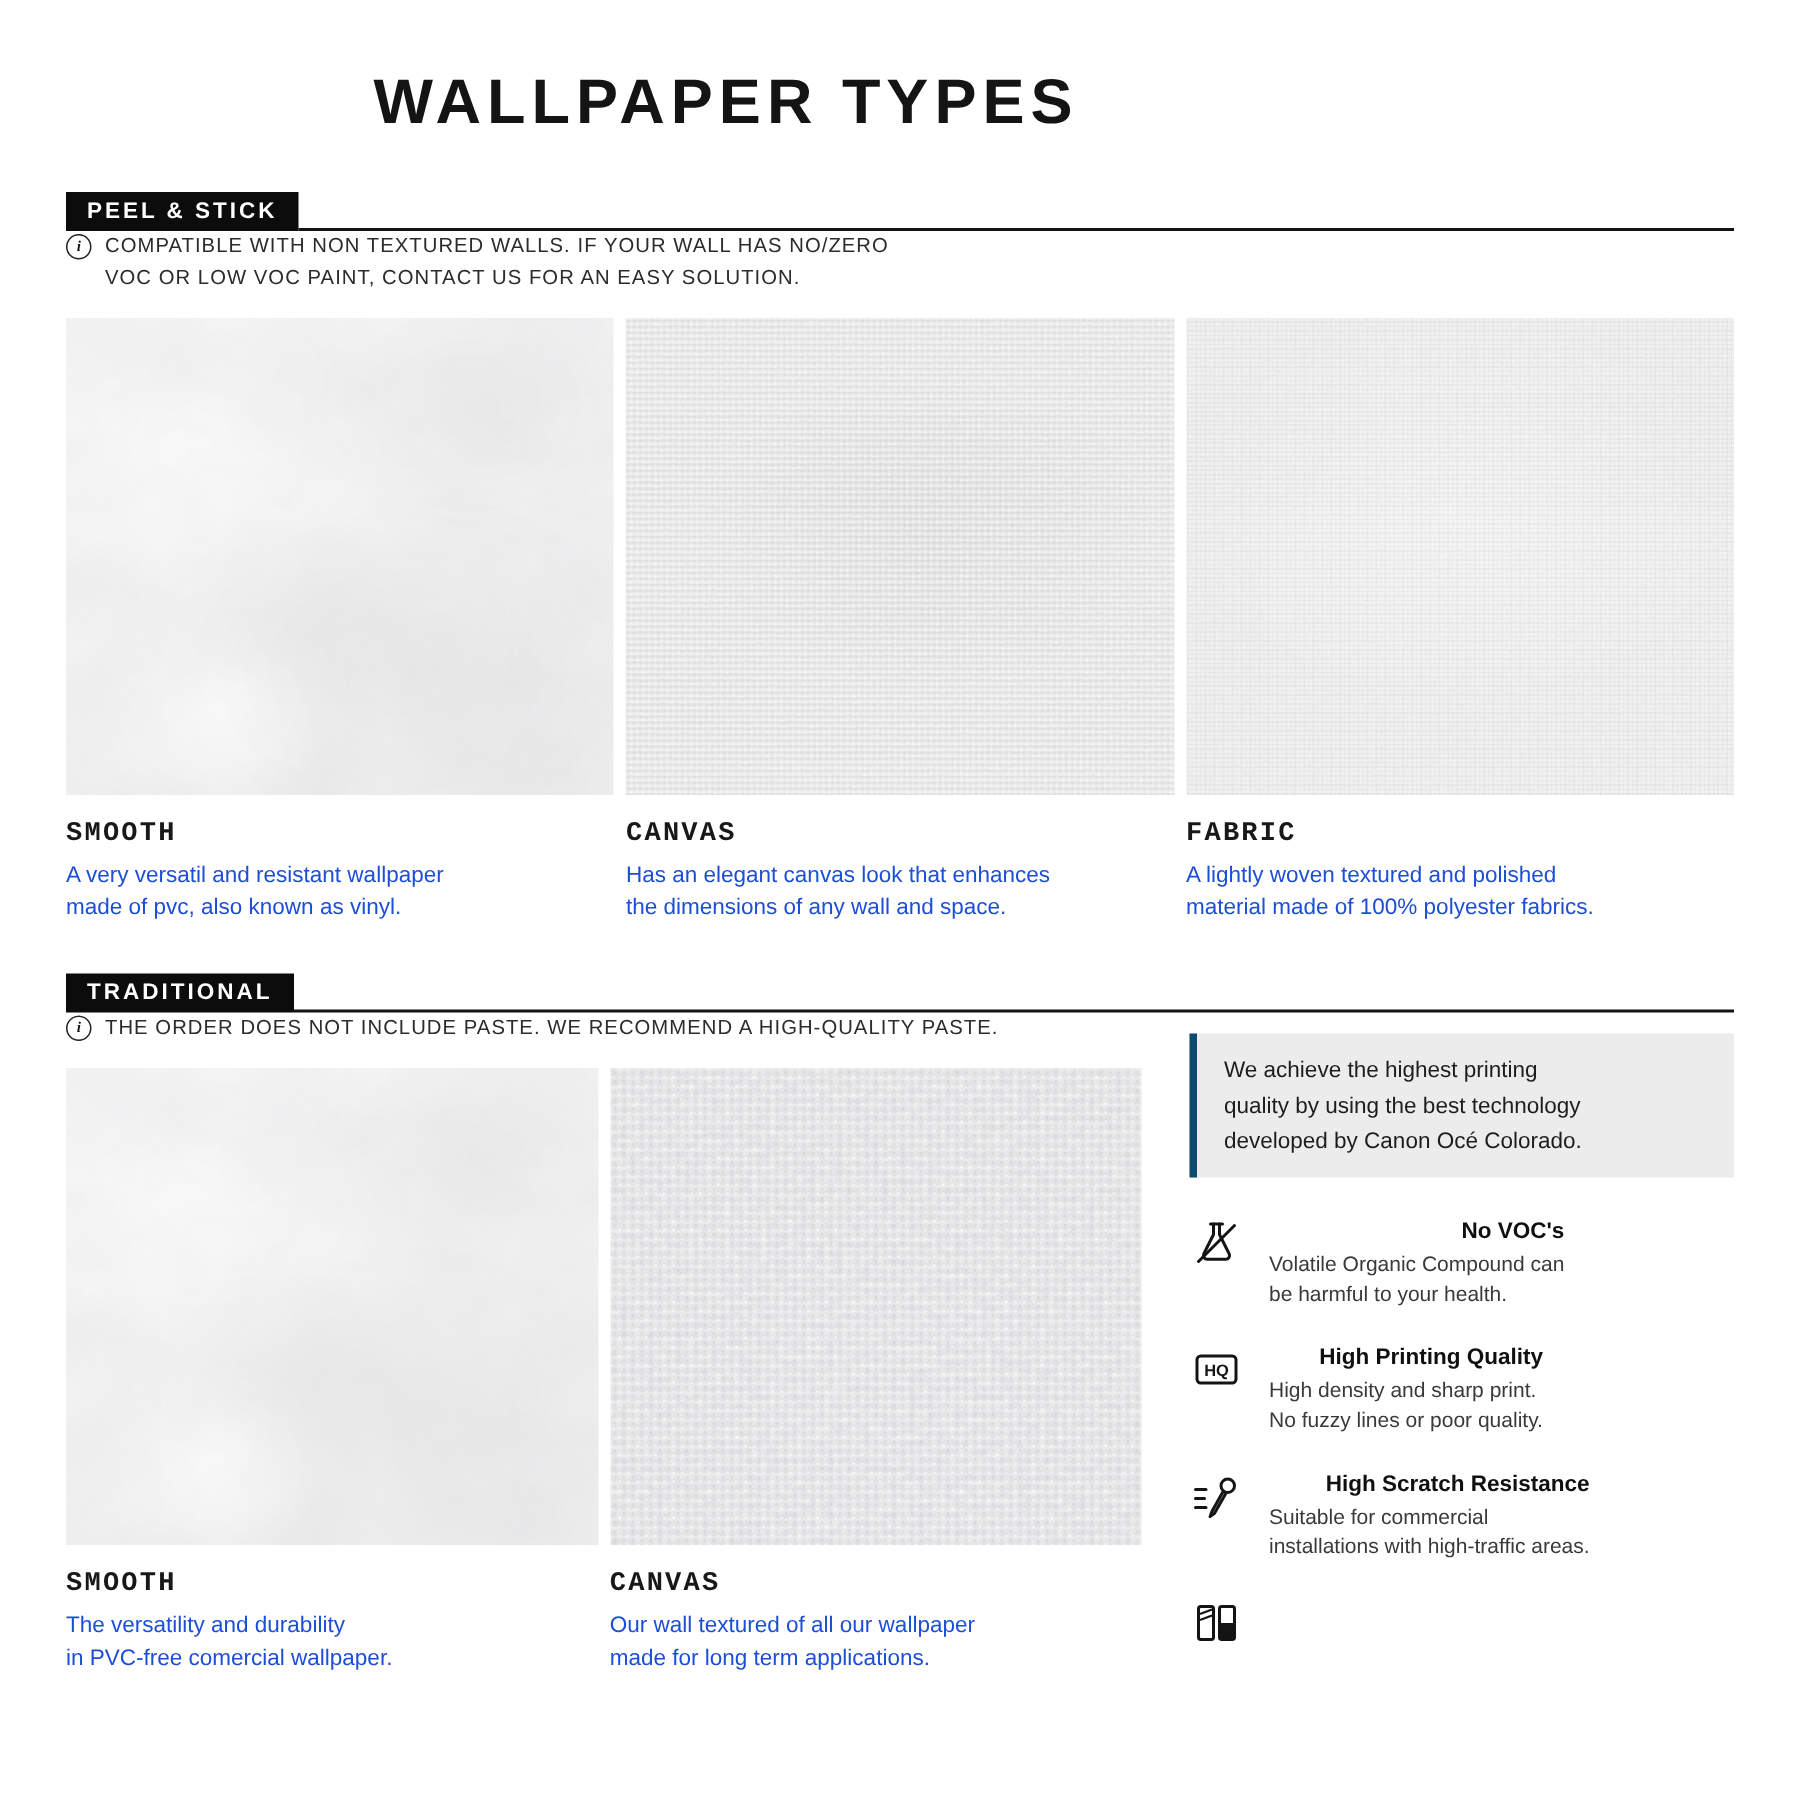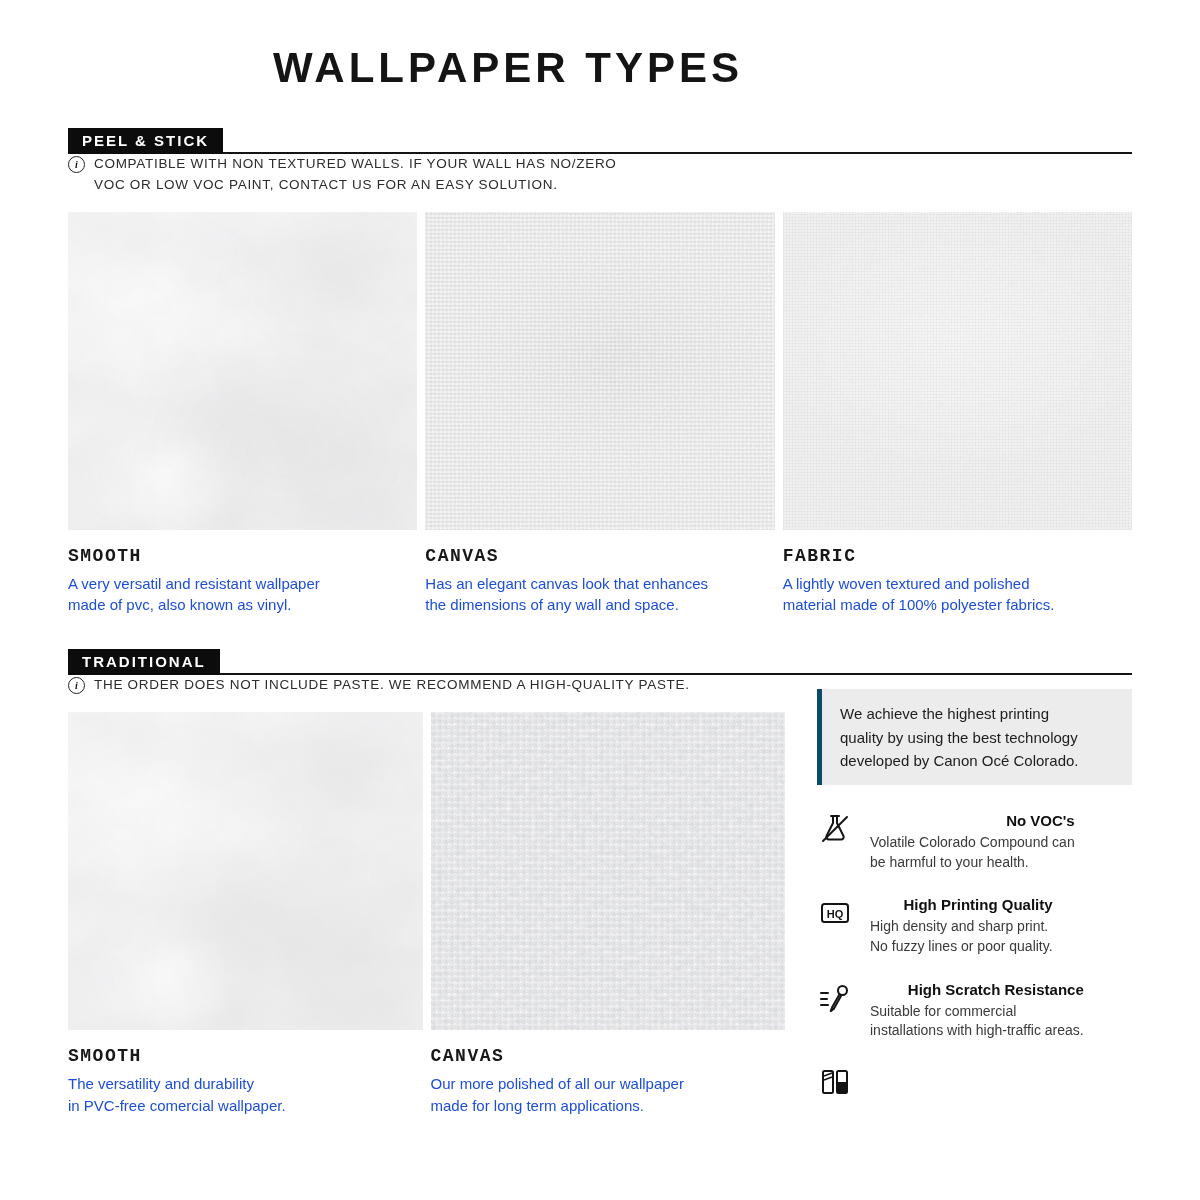--- a/index.html
+++ b/index.html
@@ -1,18 +1,18 @@
 <!DOCTYPE html>
 <html><head>
 <meta charset="utf-8">
 <style>
   html,body{margin:0;padding:0;background:#ffffff;}
   .page{position:relative;width:1200px;height:1200px;background:#fff;
         font-family:"Liberation Sans",sans-serif;color:#141414;
-        padding:0 68px;box-sizing:border-box;overflow:hidden;border-radius:27px;}
+        padding:0 44px;box-sizing:border-box;overflow:hidden;border-radius:27px;}
 
   
   .masthead{padding-top:44px;width:880px;}
   .masthead h1{margin:0;text-align:center;font-size:42px;font-weight:700;
                letter-spacing:4px;color:#141414;}
 
   
   .section-header{display:flex;align-items:flex-end;}
   .badge{background:#0c0c0c;color:#fff;font-size:15px;font-weight:700;
          letter-spacing:2px;padding:5px 14px 6px;line-height:1;white-space:nowrap;}
@@ -183,21 +183,21 @@
           </figure>
 
           <figure class="card">
             <div class="swatch tex-canvas-coarse">
               <svg class="noise">
                   <rect width="100%" height="100%" filter="url(#noise-med)" opacity="0.5"></rect>
                 </svg>
             </div>
             <figcaption>
               <h3 class="card-title">CANVAS</h3>
-              <p class="card-desc">Our more polished of all our wallpaper
+              <p class="card-desc">Our wall textured of all our wallpaper
 made for long term applications.</p>
             </figcaption>
           </figure>
         </div>
       </div>
 
       <aside class="aside">
         <div class="quote-box">
           <p>We achieve the highest printing
 quality by using the best technology
@@ -211,21 +211,21 @@
               <svg viewBox="0 0 36 36">
                 <g fill="none" stroke="#141414" stroke-width="2" stroke-linecap="round" stroke-linejoin="round">
                   <path d="M14 5h8"></path>
                   <path d="M16 5v7L9.5 25a2.5 2.5 0 0 0 2.3 3.5h12.4a2.5 2.5 0 0 0 2.3-3.5L20 12V5"></path>
                   <path d="M6 30L30 6"></path>
                 </g>
               </svg>
             </span>
             <div class="f-text">
               <h4 class="f-title">No VOC's</h4>
-              <p class="f-desc">Volatile Colorado Compound can
+              <p class="f-desc">Volatile Organic Compound can
 be harmful to your health.</p>
             </div>
           </div>
 
           <div class="feature">
             <span class="f-icon">
               <svg viewBox="0 0 36 36">
                 <rect x="5" y="9" width="26" height="18" rx="2.5" fill="none" stroke="#141414" stroke-width="2"></rect>
                 <text x="18" y="22.5" text-anchor="middle" font-size="11" font-weight="bold" fill="#141414">HQ</text>
               </svg>

